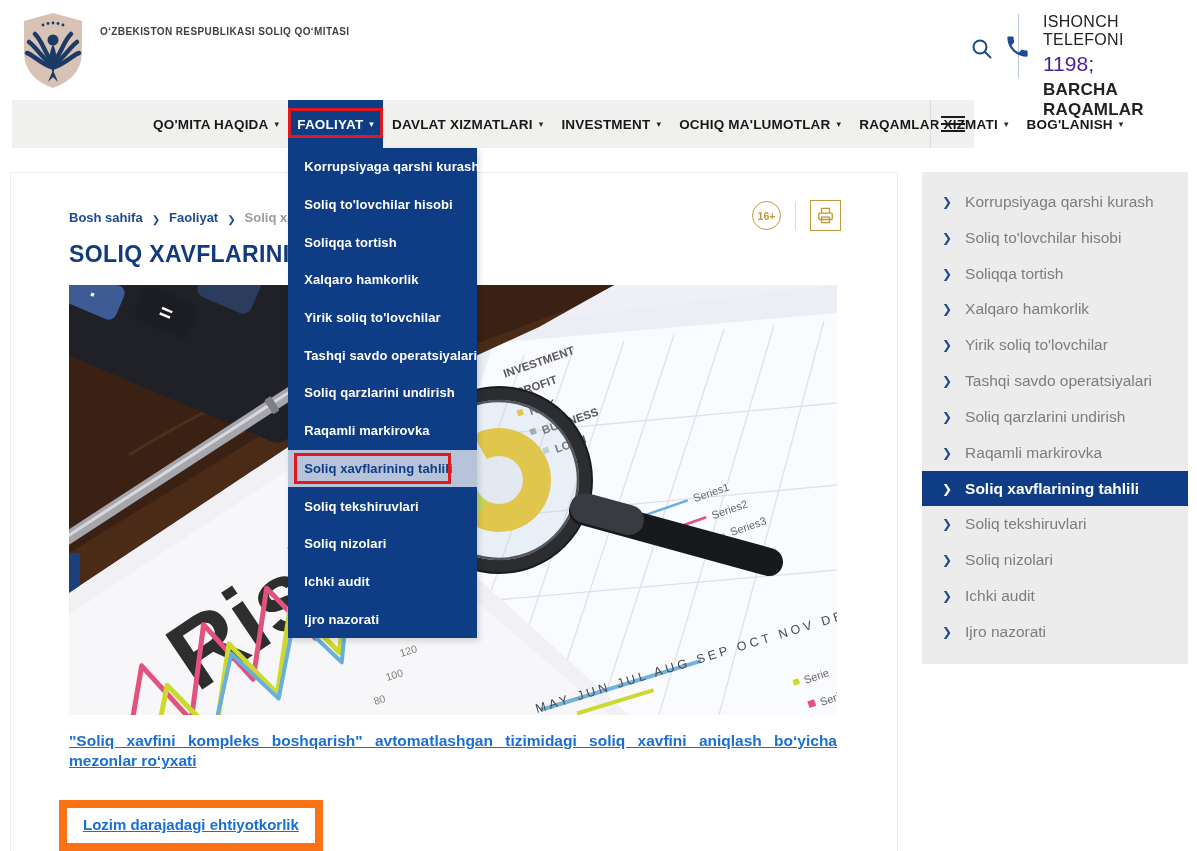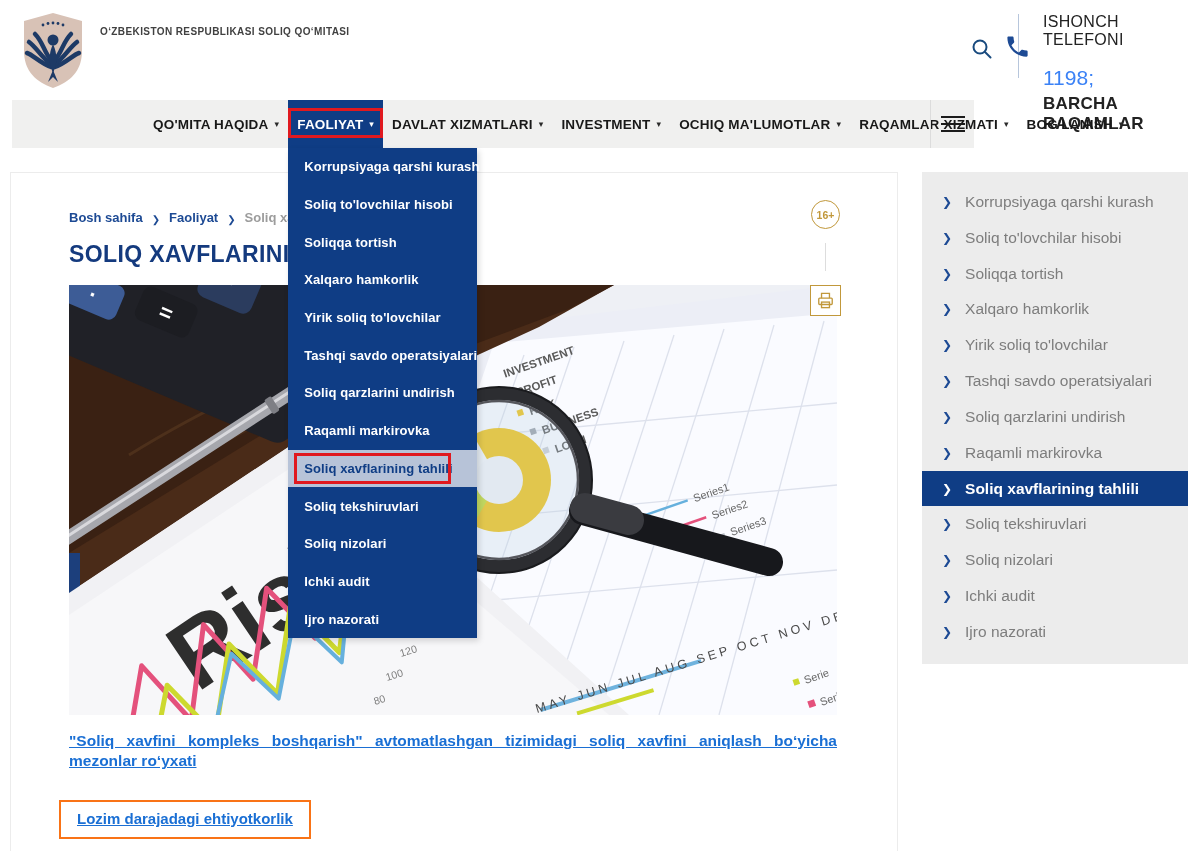--- a/index.html
+++ b/index.html
@@ -9,21 +9,21 @@
   
   .header{position:absolute;left:0;top:0;width:1197px;height:100px;background:#fff;}
   .logo{position:absolute;left:18px;top:10px;width:70px;height:80px;}
   .org-name{position:absolute;left:100px;top:24px;width:310px;font-size:10px;font-weight:600;
             color:#414141;letter-spacing:.4px;line-height:1.55;text-transform:uppercase;}
   .search-btn{position:absolute;left:970px;top:37px;width:24px;height:24px;cursor:pointer;}
   .phone-divider{position:absolute;left:1018px;top:14px;width:1px;height:64px;background:#b7c6dc;}
   .phone-btn{position:absolute;left:1004px;top:33px;width:27px;height:27px;}
   .phone-block{position:absolute;left:1043px;top:13px;width:150px;color:#222;}
   .phone-label{font-size:16px;font-weight:400;letter-spacing:.3px;}
-  .phone-number{font-size:21px;font-weight:500;margin-top:17px;color:#3b82f6;}
+  .phone-number{font-size:21px;font-weight:500;margin-top:3px;color:#4c1d95;}
   .phone-all{font-size:17px;font-weight:600;margin-top:4px;letter-spacing:.2px;}
 
   
   .nav{position:absolute;left:12px;top:100px;width:962px;height:48px;background:#f0f0ef;
        display:flex;align-items:stretch;padding-left:132px;box-sizing:border-box;z-index:50;}
   .nav-item{display:flex;align-items:center;padding:0 9px;font-size:13.5px;font-weight:700;
             color:#181818;letter-spacing:.2px;cursor:pointer;white-space:nowrap;}
   .nav-item .caret{margin-left:6px;font-size:9px;color:#2a2a2a;}
   .nav-item.active{position:relative;background:#0f3d85;color:#fff;}
   .nav-item.active .caret{color:#fff;}
@@ -42,31 +42,31 @@
   .dd-redbox{position:absolute;left:6px;right:26px;top:3px;bottom:3px;border:3px solid #e0191f;
              box-sizing:border-box;pointer-events:none;}
 
   
   .card{position:absolute;left:10px;top:172px;width:888px;height:700px;background:#fff;
         border:1px solid #ececec;box-sizing:border-box;padding:34px 58px 0 58px;z-index:10;}
   .breadcrumb{display:flex;align-items:flex-end;gap:9px;font-size:13px;font-weight:700;height:18px;}
   .crumb{color:#1d4a94;cursor:pointer;}
   .crumb-sep{color:#1d4a94;font-size:10px;font-weight:700;}
   .crumb.current{color:#9c9c9c;font-weight:600;cursor:default;}
-  .badges{position:absolute;top:27px;right:56px;display:flex;align-items:center;gap:14px;flex-direction:column;}
+  .badges{position:absolute;top:27px;right:56px;display:flex;align-items:center;gap:14px;}
   .age-badge{width:27px;height:27px;border:1.5px solid #c1983b;border-radius:50%;color:#c1983b;
              font-size:10.5px;font-weight:700;display:flex;align-items:center;justify-content:center;}
   .badge-divider{width:1px;height:28px;background:#ddd;}
   .print-btn{width:29px;height:29px;border:1.5px solid #c1983b;display:flex;align-items:center;
              justify-content:center;cursor:pointer;background:#fff;box-sizing:content-box;}
   .page-title{margin-top:16px;font-size:23px;font-weight:800;color:#143a7e;letter-spacing:.4px;height:28px;}
   .photo{margin-top:16px;width:768px;height:430px;overflow:hidden;}
   .doc-link{margin-top:16px;width:768px;font-size:15.5px;font-weight:700;color:#1a6fd4;
             line-height:1.32;text-align:justify;text-decoration:underline;cursor:pointer;}
-  .lozim-box{display:inline-block;margin-top:28px;margin-left:-10px;border:2px solid #f97316;
+  .lozim-box{display:inline-block;margin-top:28px;margin-left:-10px;border:8px solid #f97316;
              padding:8px 16px 9px 16px;}
   .lozim-link{font-size:15px;font-weight:600;color:#1a6fd4;text-decoration:underline;cursor:pointer;}
 
   
   .sidebar{position:absolute;left:922px;top:172px;width:266px;background:#ececec;
            padding:12px 0 14px 0;z-index:5;}
   .sb-item{display:flex;align-items:flex-start;gap:13px;padding:8px 18px 8px 20px;cursor:pointer;}
   .sb-chevron{color:#1d4a94;font-size:12px;font-weight:700;margin-top:3px;flex:0 0 auto;}
   .sb-label{font-size:15.5px;font-weight:500;color:#7d7d7d;line-height:1.28;}
   .sb-item.active{background:#0f3d85;}

